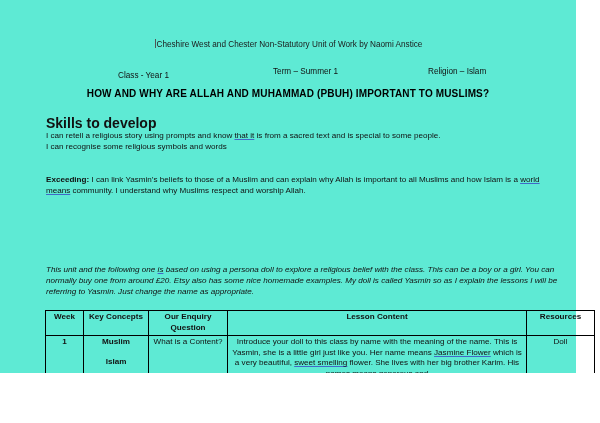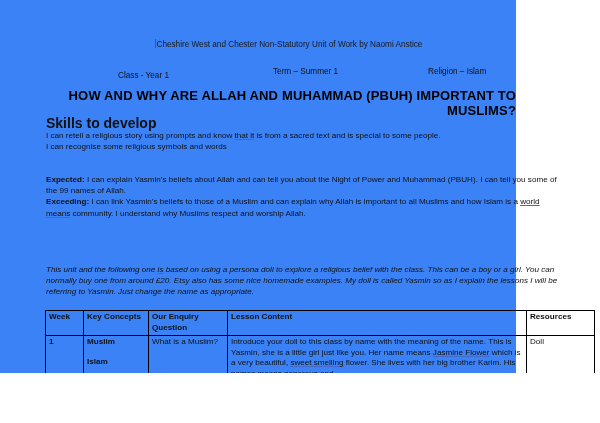--- a/index.html
+++ b/index.html
@@ -10,23 +10,23 @@
   body {
     width: 600px;
     height: 423px;
     overflow: hidden;
     font-family: "Liberation Sans", sans-serif;
     color: #000000;
     -webkit-font-smoothing: antialiased;
   }
   .page {
     position: relative;
-    width: 516px;
+    width: 576px;
     height: 423px;
-    background: #3b82f6;
+    background: #5eead4;
     box-sizing: border-box;
   }
 
   
   .doc-header {
     position: absolute;
     left: 155px;
     top: 39px;
     font-size: 8.2px;
     line-height: 11px;
@@ -55,22 +55,22 @@
   .meta-row .m1 { position: absolute; left: 0px; top: 4px; white-space: nowrap; }
   .meta-row .m2 { position: absolute; left: 155px; top: 0; white-space: nowrap; }
   .meta-row .m3 { position: absolute; left: 310px; top: 0; white-space: nowrap; }
 
   
   .doc-title {
     position: absolute;
     left: 0;
     right: 0;
     top: 88px;
-    text-align: right;
-    font-size: 13px;
+    text-align: center;
+    font-size: 10px;
     font-weight: bold;
     letter-spacing: 0.15px;
     color: #000;
   }
 
   
   .block {
     position: absolute;
     left: 46px;
     width: 513px;
@@ -116,21 +116,21 @@
     width: 514px;
     table-layout: fixed;
     font-size: 8.1px;
     line-height: 10.6px;
   }
   table.plan th,
   table.plan td {
     border: 1px solid #000;
     padding: 1px 3px 2px 3px;
     vertical-align: top;
-    text-align: left;
+    text-align: center;
     font-weight: normal;
     color: #111;
   }
   table.plan th { font-weight: bold; }
   table.plan td.k { font-weight: bold; }
   .col-week  { width: 31px; }
   .col-key   { width: 58px; }
   .col-enq   { width: 72px; }
   .col-les   { width: 292px; }
   .col-res   { width: 61px; }
@@ -161,21 +161,20 @@
 
   <div class="doc-title">HOW AND WHY ARE ALLAH AND MUHAMMAD (PBUH) IMPORTANT TO MUSLIMS?</div>
 
   <div class="block skills">
     <h4>Skills to develop</h4>
     <p><span>I can retell a religious story using prompts and know </span><span class="sq">that  it</span><span> is from a sacred text and is special to some people.</span></p>
     <p>I can recognise some religious symbols and words</p>
   </div>
 
   <div class="block learning">
-    <p><span class="lbl">Expected:</span><span> I can explain Yasmin’s beliefs about Allah and can tell you about the Night of Power and Muhammad (PBUH). I can tell you some of the 99 names of Allah.</span></p>
     <p><span class="lbl">Exceeding:</span><span> I can link Yasmin’s beliefs to those of a Muslim and can explain why Allah is important to all Muslims and how Islam is a </span><span class="sq">world means</span><span> community. I understand why Muslims respect and worship Allah.</span></p>
   </div>
 
   <div class="block note">
     <p><span>This unit and the following one </span><span class="sq">is</span><span> based on using a persona doll to explore a religious belief with the class. This can be a boy or a girl. You can normally buy one from around £20. Etsy also has some nice homemade examples. My doll is called Yasmin so as I explain the lessons I will be referring to Yasmin. Just change the name as appropriate.</span></p>
   </div>
 
   <div class="tbl-wrap">
     <table class="plan">
       <thead>
@@ -184,21 +183,21 @@
           <th class="col-key">Key Concepts</th>
           <th class="col-enq">Our Enquiry Question</th>
           <th class="col-les">Lesson Content</th>
           <th class="col-res">Resources</th>
         </tr>
       </thead>
       <tbody>
         <tr>
           <td class="k">1</td>
           <td class="k"><span>Muslim</span><span class="gap"></span><span>Islam</span></td>
-          <td>What is a Muslim?</td>
+          <td>What is a Content?</td>
           <td><span>Introduce your doll to this class by name with the meaning of the name. This is Yasmin, she is a little girl just like you. Her name means </span><span class="sq">Jasmine Flower</span><span> which is a very beautiful, </span><span class="sq">sweet smelling</span><span> flower. She lives with her big brother Karim. His names </span><span class="sq">means</span><span> generous and</span></td>
           <td>Doll</td>
         </tr>
       </tbody>
     </table>
   </div>
 
   <div class="cutoff"></div>
 
 </div>

